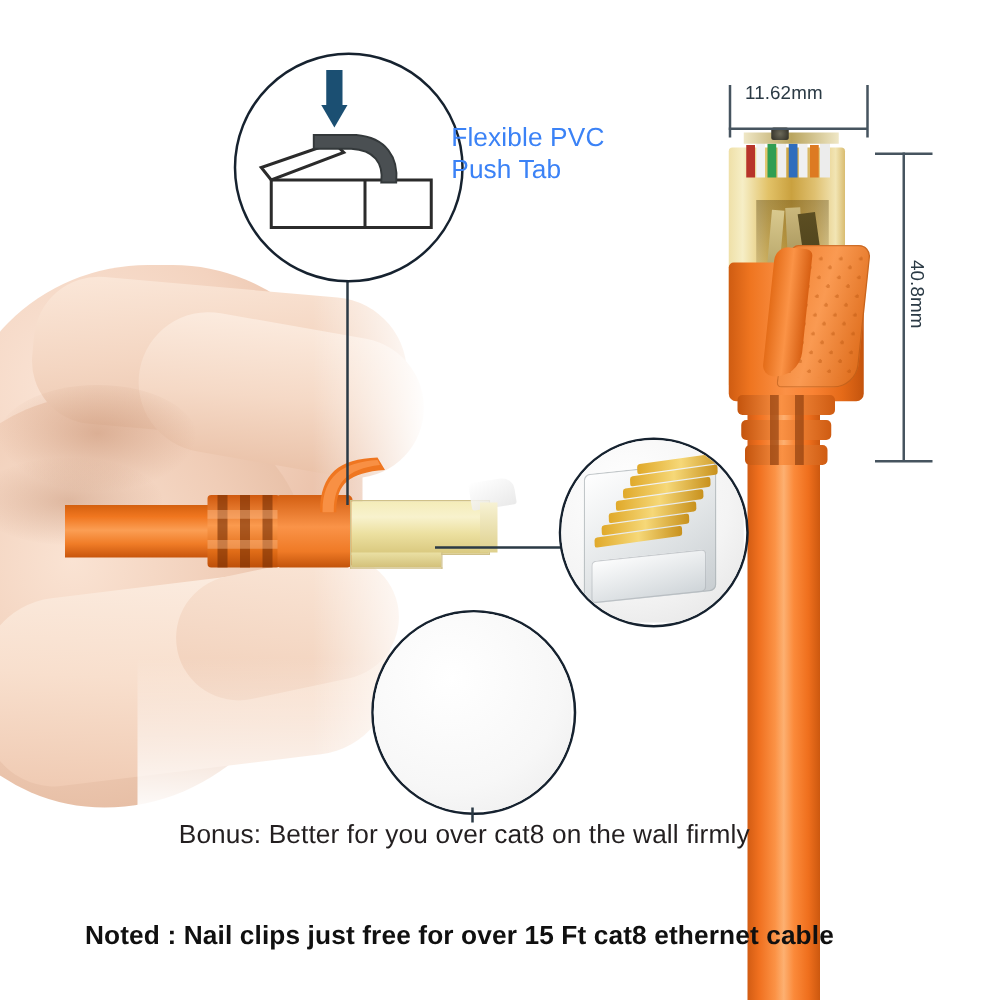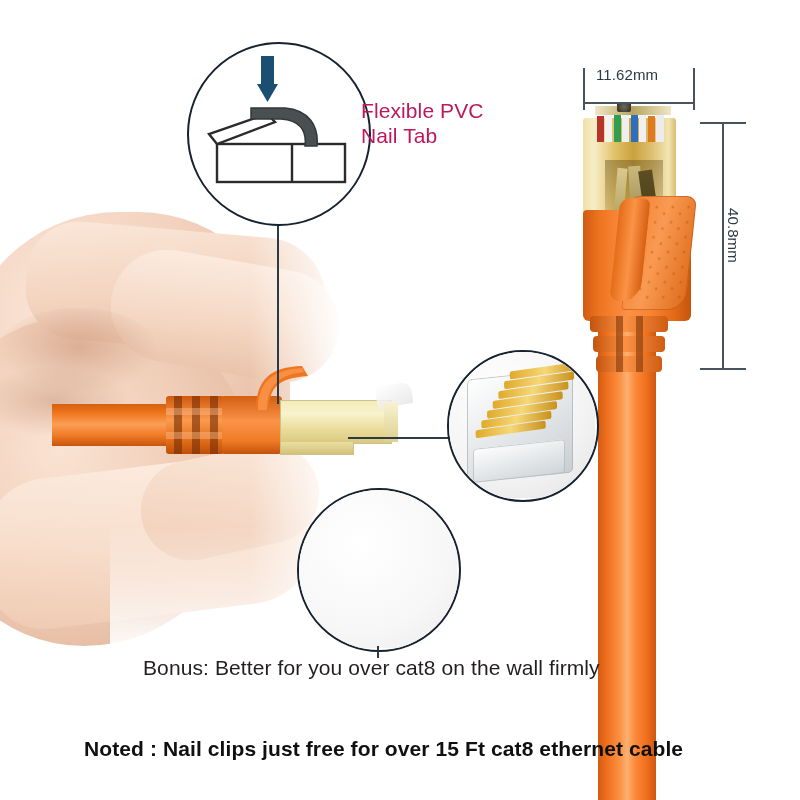--- a/index.html
+++ b/index.html
@@ -10,21 +10,21 @@
   }
   #stage{
     position:relative;
     width:800px;height:800px;
     background:#ffffff;
     overflow:hidden;
   }
   .abs{position:absolute;}
   
   .callout-text{
-    font-size:21px;line-height:25px;color:#be185d;
+    font-size:21px;line-height:25px;color:#3b82f6;
     letter-spacing:.1px;white-space:pre-line;
   }
   .dim-text{font-size:15px;color:#2b3a45;letter-spacing:.1px;}
   .bonus-text{font-size:21px;color:#231f20;letter-spacing:.1px;}
   .noted-text{font-size:21px;font-weight:bold;color:#101010;letter-spacing:.1px;}
   
   .leader{background:#2b3a45;}
   .v-leader{width:1.6px;}
   .h-leader{height:1.6px;}
   
@@ -272,18 +272,18 @@
         <line x1="48" y1="92" x2="70" y2="82"></line>
         <line x1="94" y1="100" x2="120" y2="108"></line>
         <line x1="56" y1="112" x2="82" y2="124"></line>
       </g>
     </svg>
   </div>
 
   <div class="abs leader v-leader" style="left:377px;top:646px;height:12px;"></div>
 
   <div class="abs callout-text" style="left:361px;top:98px;">Flexible PVC</div>
-  <div class="abs callout-text" style="left:361px;top:123px;">Nail Tab</div>
+  <div class="abs callout-text" style="left:361px;top:123px;">Push Tab</div>
 
   <div class="abs bonus-text" style="left:143px;top:656px;">Bonus: Better for you over cat8 on the wall firmly</div>
-  <div class="abs noted-text" style="left:84px;top:737px;">Noted : Nail clips just free for over 15 Ft cat8 ethernet cable</div>
+  <div class="abs noted-text" style="left:68px;top:737px;">Noted : Nail clips just free for over 15 Ft cat8 ethernet cable</div>
 
 </div>
 
 </body></html>

